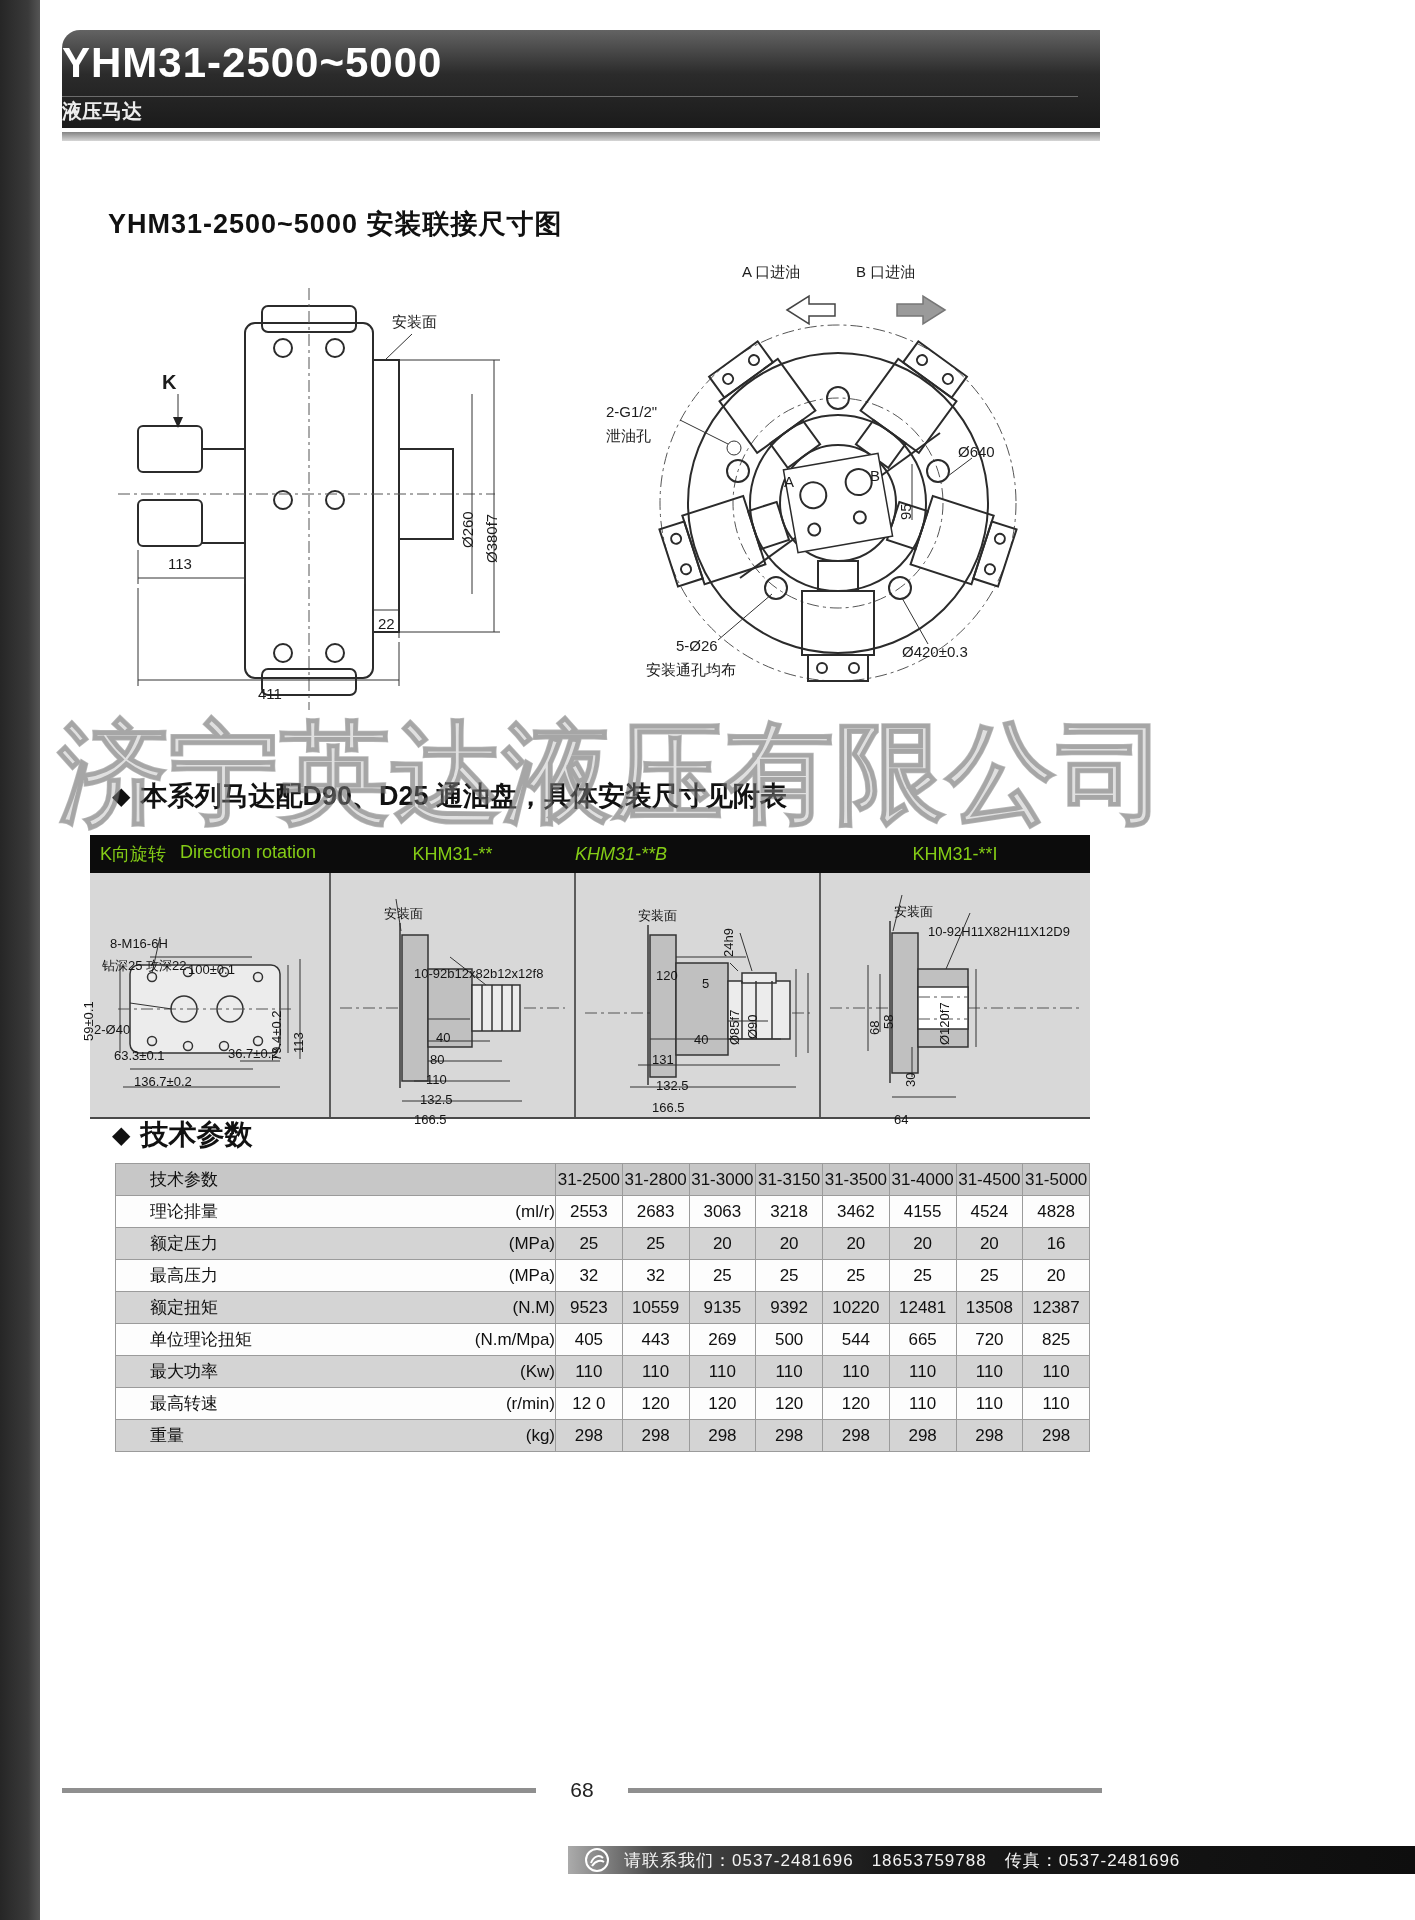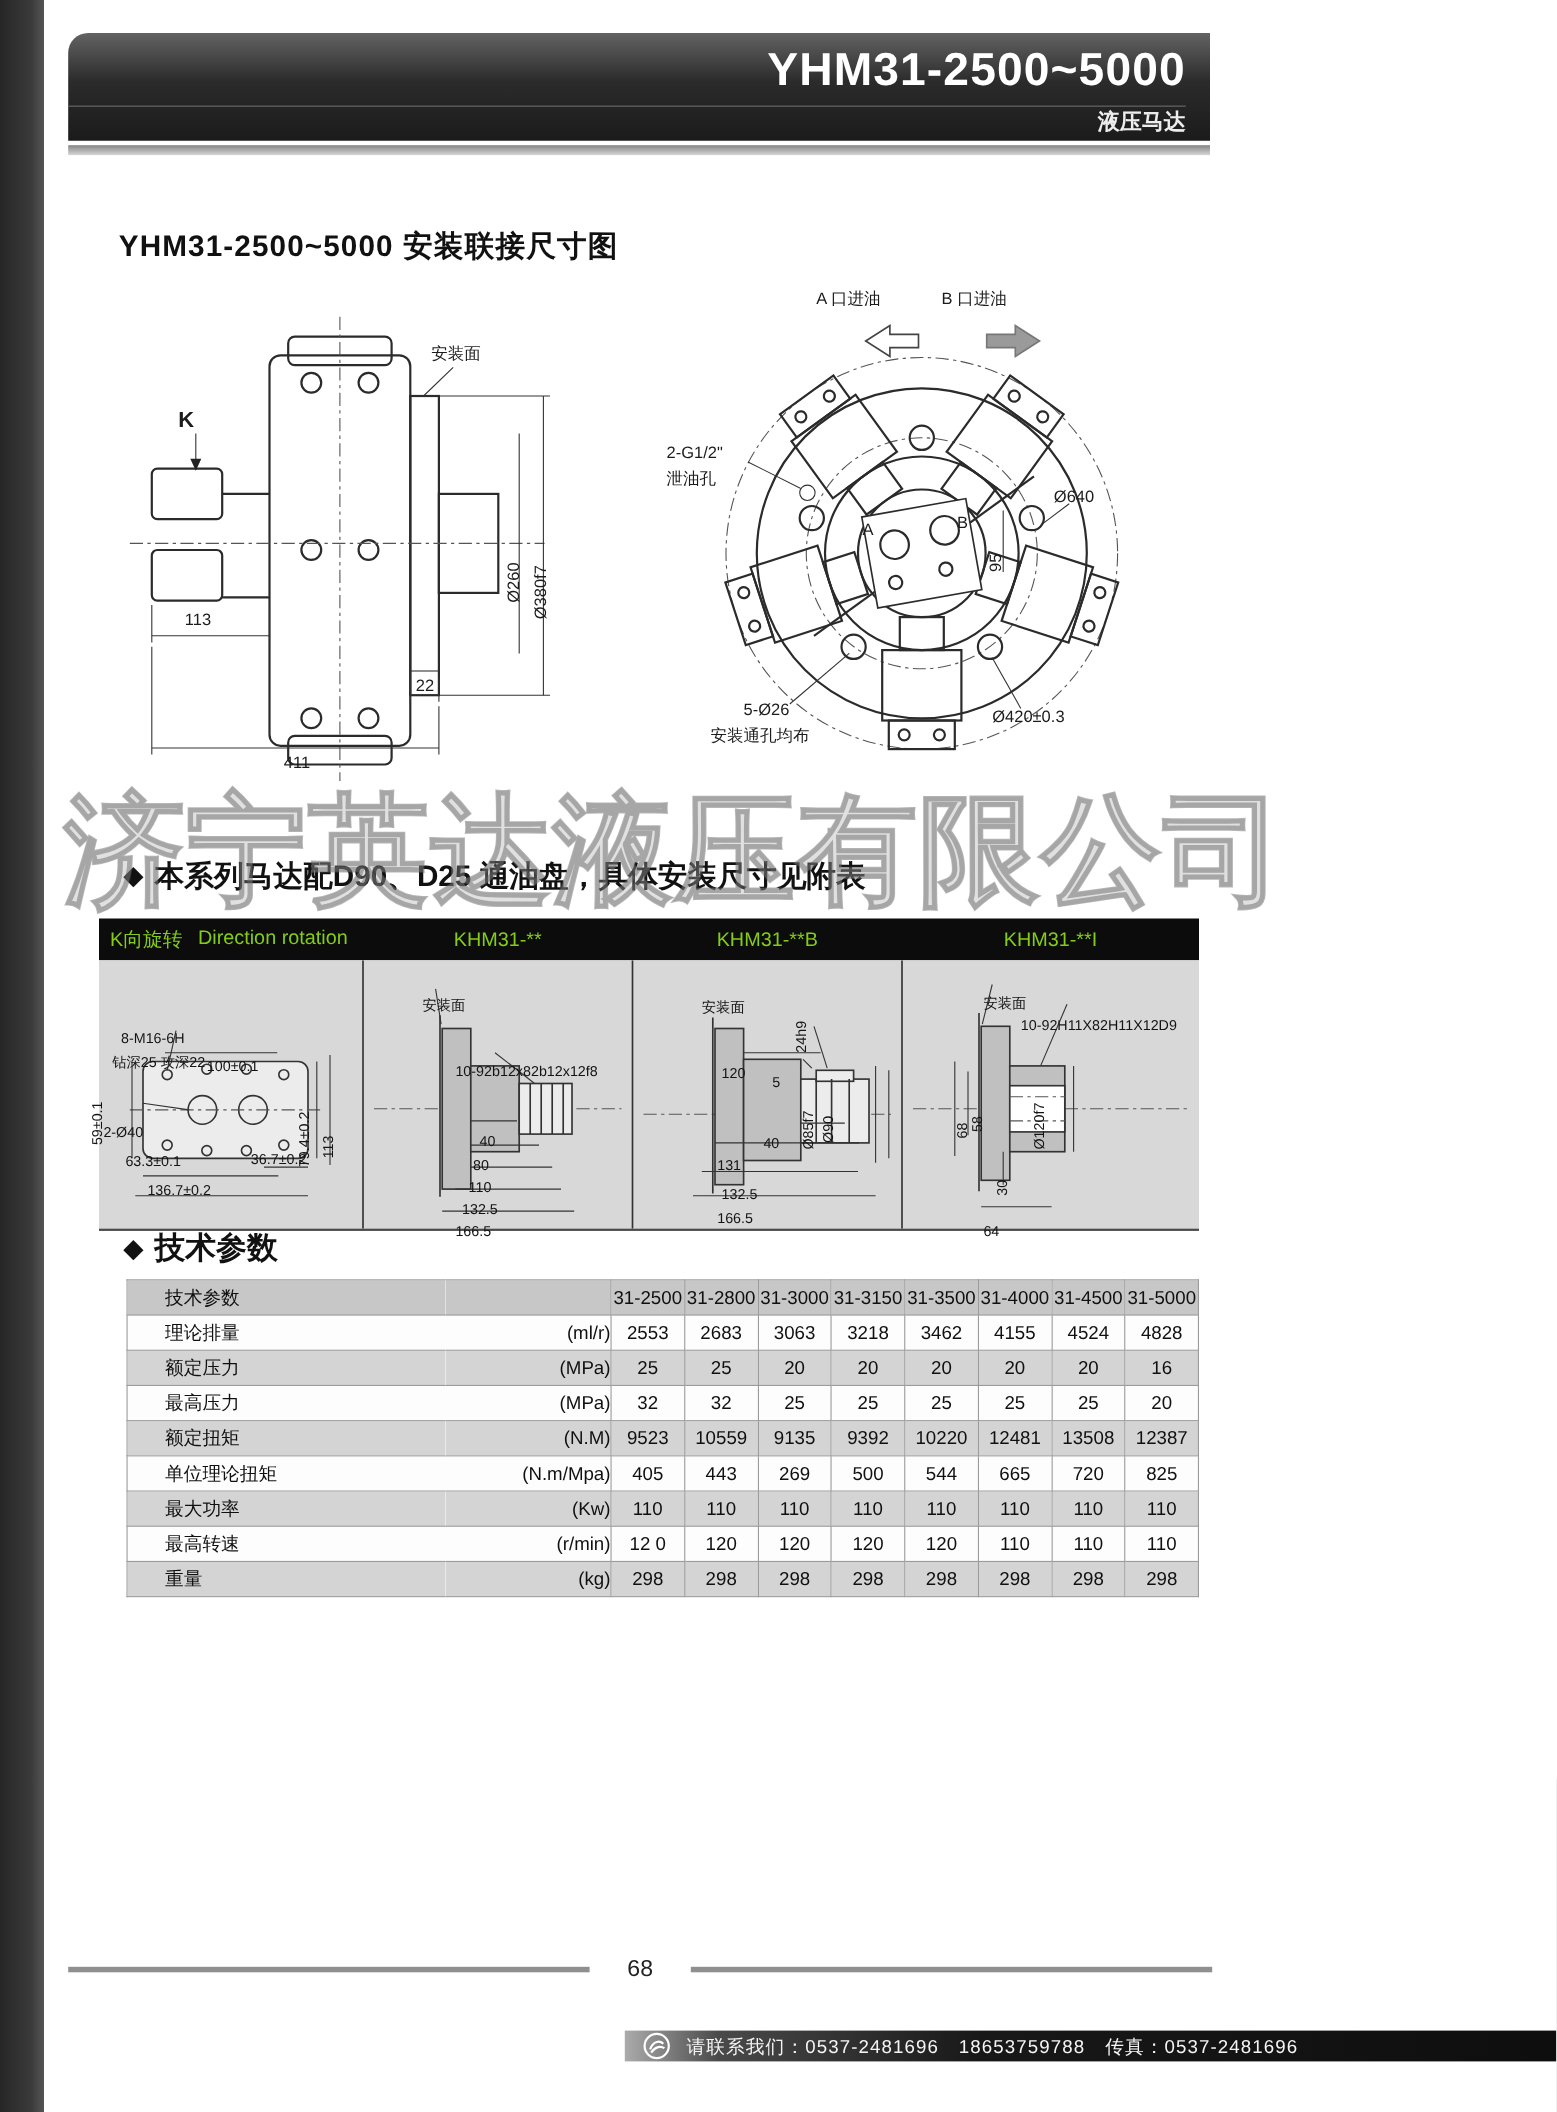--- a/index.html
+++ b/index.html
@@ -4,21 +4,21 @@
 <style>
   html,body{margin:0;padding:0;background:#e8e8e8;}
   .page{position:relative;width:1415px;height:1920px;background:#ffffff;overflow:hidden;
         font-family:"Liberation Sans","DejaVu Sans",sans-serif;color:#111;}
   
   .spine{position:absolute;left:0;top:0;width:40px;height:1920px;
          background:linear-gradient(90deg,#262626 0,#3a3a3a 70%,#555 100%);}
   
   .header{position:absolute;left:62px;top:30px;width:1038px;height:98px;box-sizing:border-box;
           background:linear-gradient(180deg,#636363 0,#2b2b2b 45%,#1b1b1b 100%);
-          border-top-left-radius:18px;text-align:right;padding-right:22px;}
+          border-top-left-radius:18px;text-align:left;padding-right:22px;}
   .h-title{font-size:42px;font-weight:bold;color:#fff;line-height:66px;letter-spacing:1px;}
   .h-sub{font-size:20px;font-weight:bold;color:#ededed;line-height:28px;border-top:1px solid #6b6b6b;}
   .header-shadow{position:absolute;left:62px;top:132px;width:1038px;height:9px;
           background:linear-gradient(180deg,#848484,#d6d6d6);}
   
   .sec1-title{position:absolute;left:108px;top:206px;font-size:27px;font-weight:bold;letter-spacing:1px;}
   .sec2-title{position:absolute;left:112px;top:1116px;font-size:28px;font-weight:bold;display:flex;gap:10px;align-items:center;}
   .note{position:absolute;left:112px;top:778px;font-size:27px;font-weight:bold;display:flex;gap:10px;align-items:center;z-index:8;}
   .diamond{font-size:24px;}
   
@@ -34,21 +34,21 @@
   
   .watermark{position:absolute;left:58px;top:700px;width:1100px;font-size:110px;font-weight:bold;
      white-space:nowrap;color:rgba(160,160,160,0.33);-webkit-text-stroke:1.5px rgba(95,95,95,0.45);
      z-index:20;pointer-events:none;letter-spacing:1px;}
   
   .band{position:absolute;left:90px;top:835px;width:1000px;height:270px;z-index:6;}
   .band-head{height:38px;background:#0c0c0c;color:#84cc16;display:flex;align-items:center;font-size:18px;}
   .bh{box-sizing:border-box;}
   .seg1{width:240px;padding-left:10px;display:flex;gap:14px;}
   .seg2{width:245px;text-align:center;}
-  .seg3{width:245px;text-align:center;}
+  .seg3{width:245px;font-style:italic;}
   .seg4{width:270px;text-align:center;}
   .band-body{position:relative;height:244px;background:#d8d8d8;border-bottom:2px solid #4a4a4a;}
   .band-body svg{position:absolute;left:0;top:0;}
   .bdim{position:absolute;font-size:13px;color:#141414;white-space:nowrap;line-height:1;z-index:4;}
   
   .params{position:absolute;left:115px;top:1163px;width:975px;border-collapse:collapse;table-layout:fixed;
           font-size:17px;color:#101010;z-index:5;}
   .params td{border:1px solid #9b9b9b;height:31px;text-align:center;padding:0;overflow:hidden;}
   .params thead td{background:#c7c7c7;}
   .params tbody tr:nth-child(odd) td{background:#fdfdfd;}

